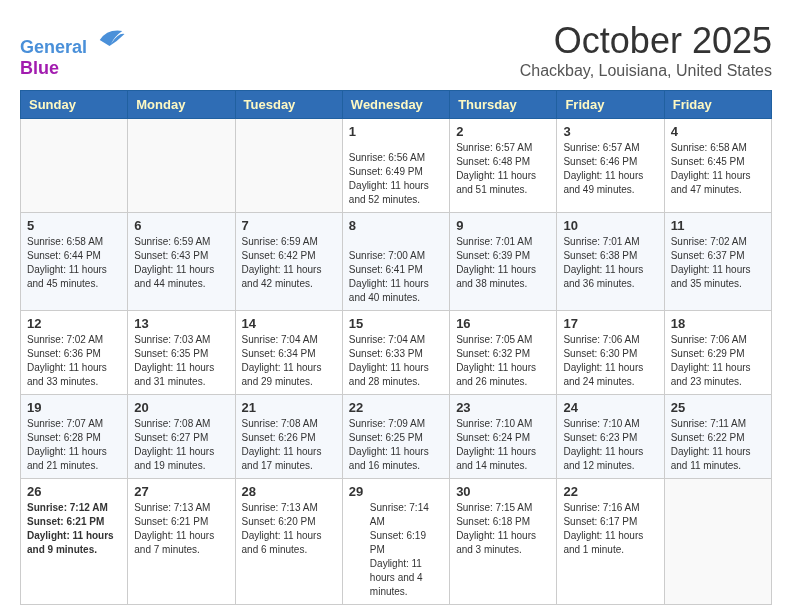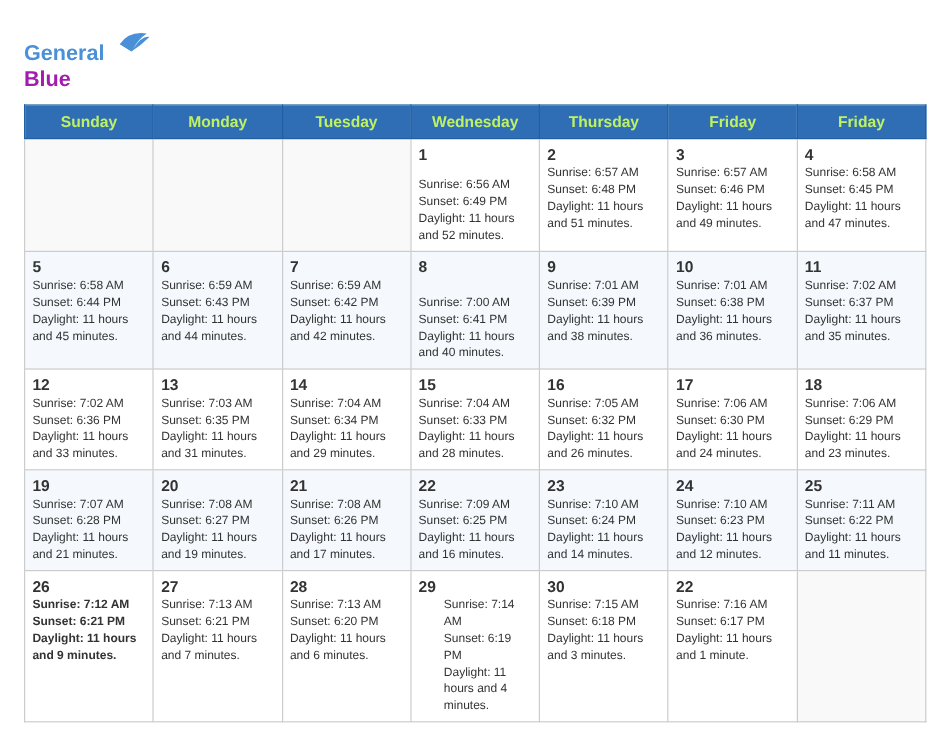--- a/index.html
+++ b/index.html
@@ -46,23 +46,23 @@
       font-size: 16px;
       color: #555;
     }
     .calendar {
       width: 100%;
       border-collapse: collapse;
       border: 1px solid #ccc;
     }
     .calendar th {
       background-color: #2f6db5;
-      color: #bef264;
+      color: #fef9c3;
       padding: 6px 8px;
-      text-align: center;
+      text-align: left;
       font-size: 13px;
       font-weight: bold;
       border: 1px solid #2060a0;
     }
     .calendar td {
       vertical-align: top;
       padding: 5px 6px;
       border: 1px solid #ccc;
       width: 107px;
       min-height: 80px;
@@ -98,20 +98,24 @@
         <span>General</span>
         <svg class="logo-icon" viewBox="0 0 40 35" xmlns="http://www.w3.org/2000/svg">
           <path d="M5 20 Q15 5 35 8 Q25 15 20 25 Q30 10 38 12 Q28 22 18 28 Z" fill="#4a90d9"></path>
         </svg>
       </div>
       <div class="logo-text">
         <span style="color:#a21caf;margin-top:20px;">Blue</span>
       </div>
     </div>
   </div>
+  <div class="title-block">
+    <div class="month-title">October 2025</div>
+    <div class="location-title">Chackbay, Louisiana, United States</div>
+  </div>
 </div>
 
 <table class="calendar">
   <thead>
     <tr>
     <th>Sunday</th>
         <th>Monday</th>
         <th>Tuesday</th>
         <th>Wednesday</th>
         <th>Thursday</th>

